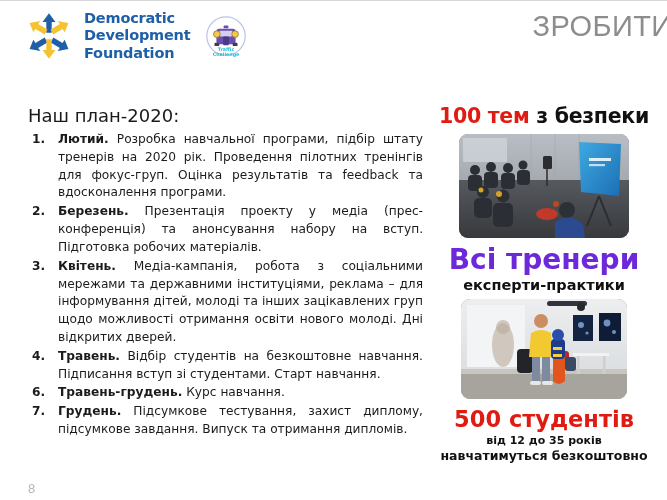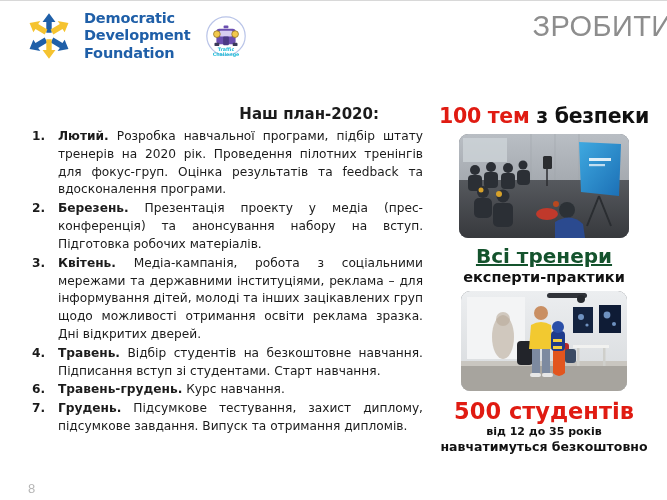--- a/index.html
+++ b/index.html
@@ -81,24 +81,24 @@
   
   .left-col {
     position: absolute;
     left: 28px;
     top: 104px;
     width: 395px;
   }
 
   .plan-heading {
     font-family: "DejaVu Sans", sans-serif;
-    font-weight: bold;
-    font-size: 15px;
+    font-weight: normal;
+    font-size: 18px;
     color: #1b1b1b;
-    text-align: right;
+    text-align: left;
     margin: 0 0 5px 0;
     padding-right: 44px;
   }
 
   ol.plan-list {
     list-style: none;
     margin: 0;
     padding: 0;
   }
 
@@ -156,24 +156,23 @@
     color: #e01b12;
   }
 
   .callout-1 {
     font-size: 20.5px;
     margin: 0 0 6px 0;
     letter-spacing: -0.3px;
   }
 
   .callout-2 {
-    font-size: 20px;
-    color: #14532d;
+    font-size: 28px;
+    color: #6d28d9;
     margin: 7px 0 2px 0;
-    text-decoration: underline;
   }
 
   .callout-2-sub {
     font-family: "DejaVu Sans", sans-serif;
     font-weight: bold;
     font-size: 14.5px;
     color: #111111;
     margin: 0 0 6px 0;
   }
 
@@ -273,21 +272,21 @@
     <div class="slide-title">
       <div>ЗРОБИТИ:</div>
     </div>
   </div>
 
   <div class="left-col">
     <div class="plan-heading">Наш план-2020:</div>
     <ol class="plan-list" id="plan-list">
         <li><span class="num">1.</span><span class="month">Лютий.</span><span> Розробка навчальної програми, підбір штату тренерів на 2020 рік. Проведення пілотних тренінгів для фокус-груп.  Оцінка результатів та feedback та вдосконалення програми.</span></li>
         <li><span class="num">2.</span><span class="month">Березень.</span><span> Презентація проекту у медіа (прес-конференція) та анонсування набору на вступ. Підготовка робочих матеріалів.</span></li>
-        <li><span class="num">3.</span><span class="month">Квітень.</span><span> Медіа-кампанія, робота з соціальними мережами та державними інституціями, реклама – для інформування дітей, молоді та інших зацікавлених груп щодо можливості отримання освіти реклама зразка. Дні відкритих дверей.</span></li>
+        <li><span class="num">3.</span><span class="month">Квітень.</span><span> Медіа-кампанія, робота з соціальними мережами та державними інституціями, реклама – для інформування дітей, молоді та інших зацікавлених груп щодо можливості отримання освіти нового молоді. Дні відкритих дверей.</span></li>
         <li><span class="num">4.</span><span class="month">Травень.</span><span> Відбір студентів на безкоштовне навчання. Підписання вступ зі студентами. Старт навчання.</span></li>
         <li><span class="num">6.</span><span class="month">Травень-грудень.</span><span> Курс навчання.</span></li>
         <li><span class="num">7.</span><span class="month">Грудень.</span><span> Підсумкове тестування, захист диплому, підсумкове завдання. Випуск та отримання дипломів.</span></li>
       </ol>
   </div>
 
   <div class="page-number">8</div>
 
   <div class="right-col">
 

